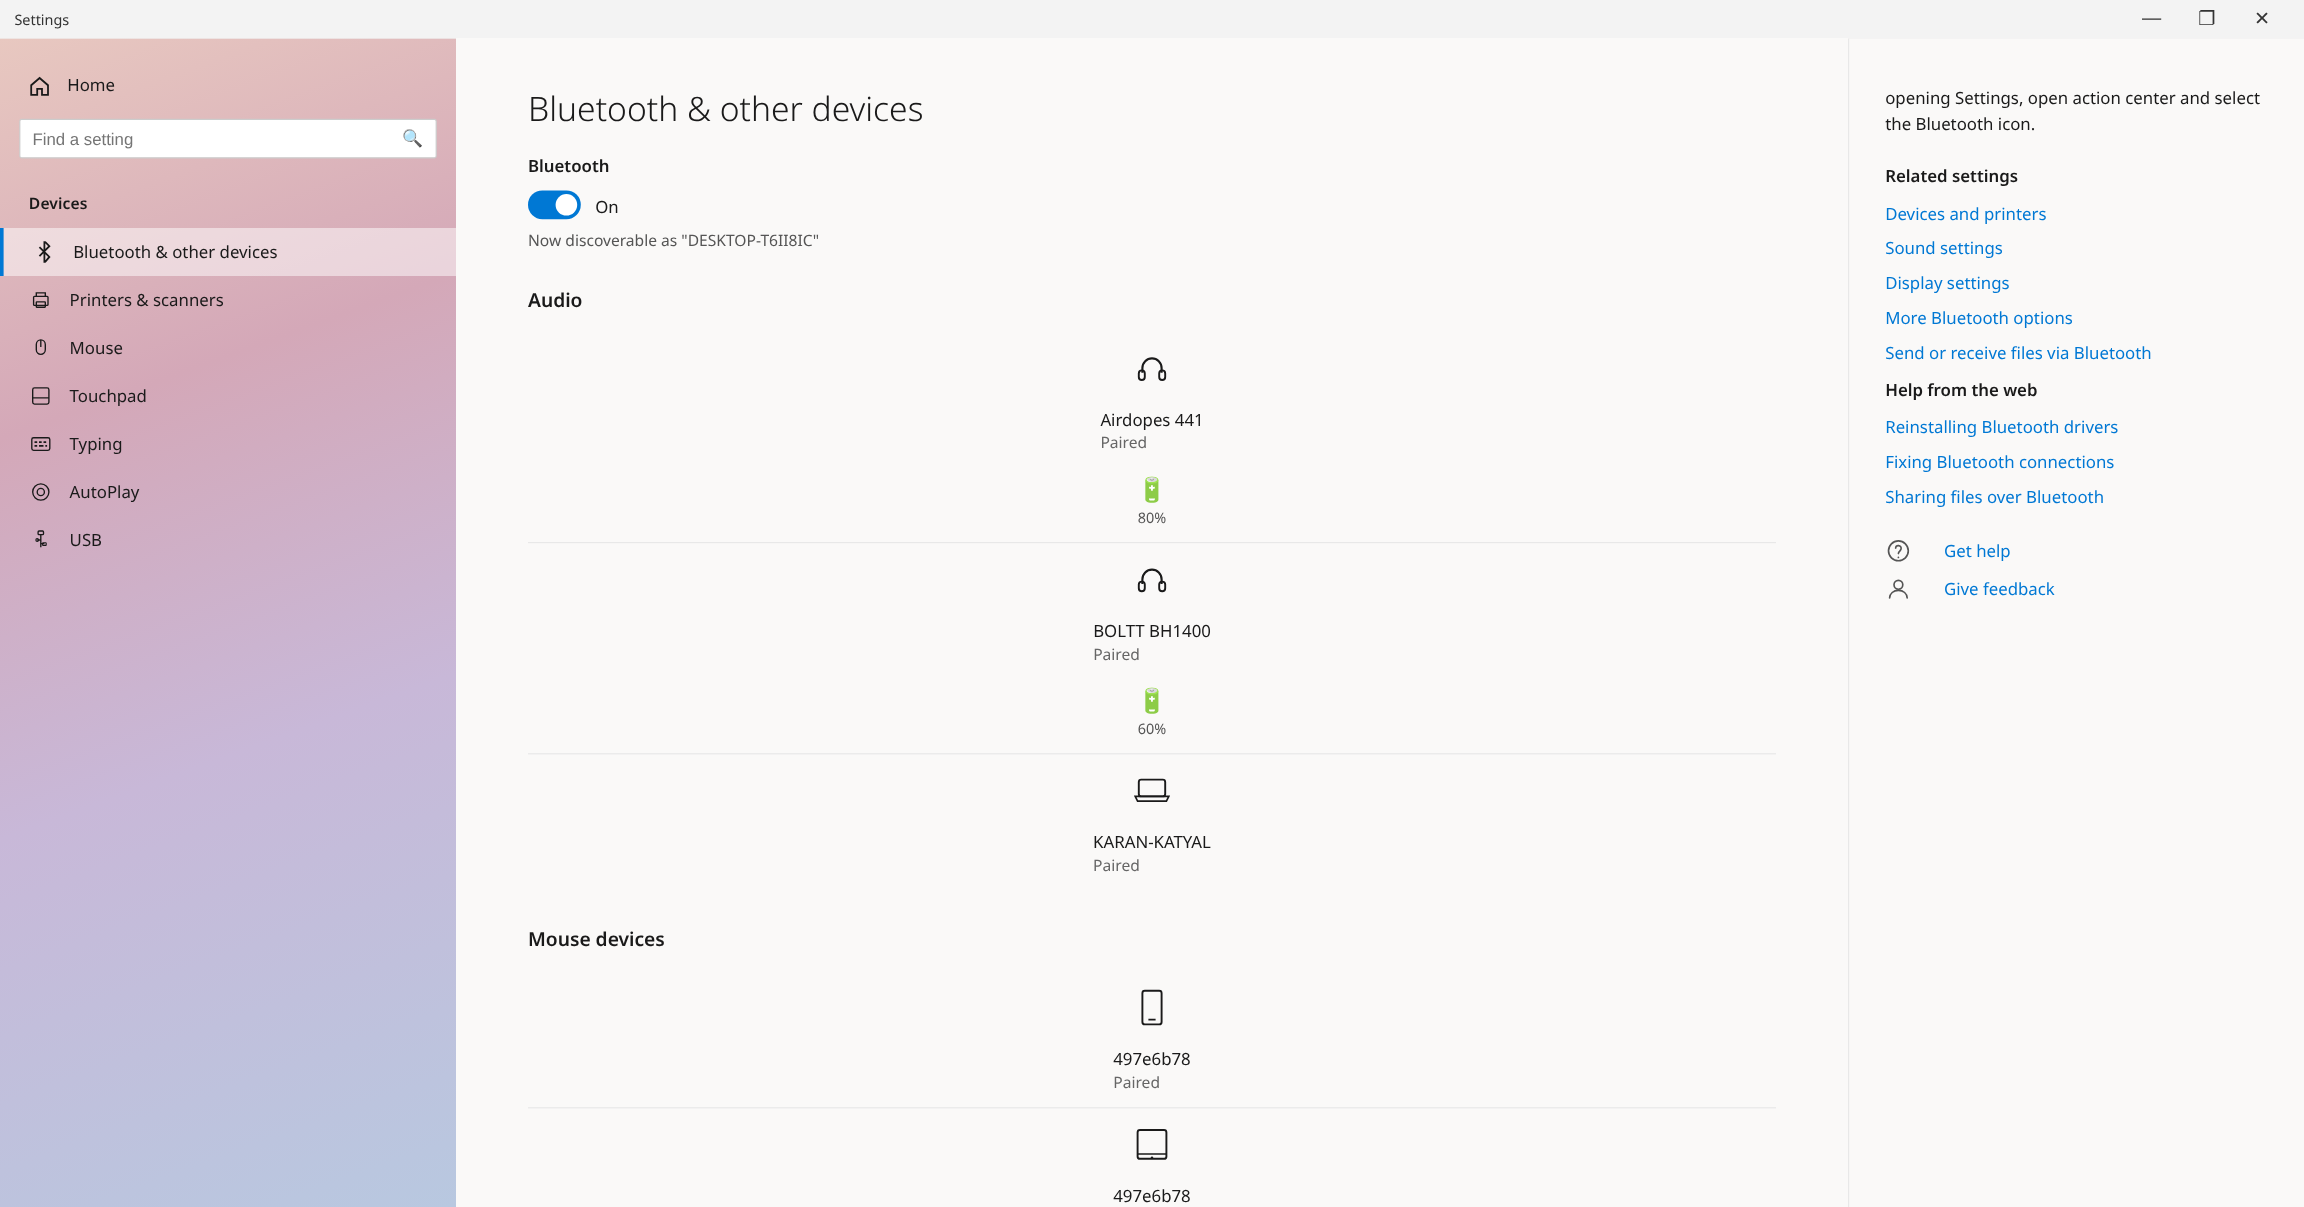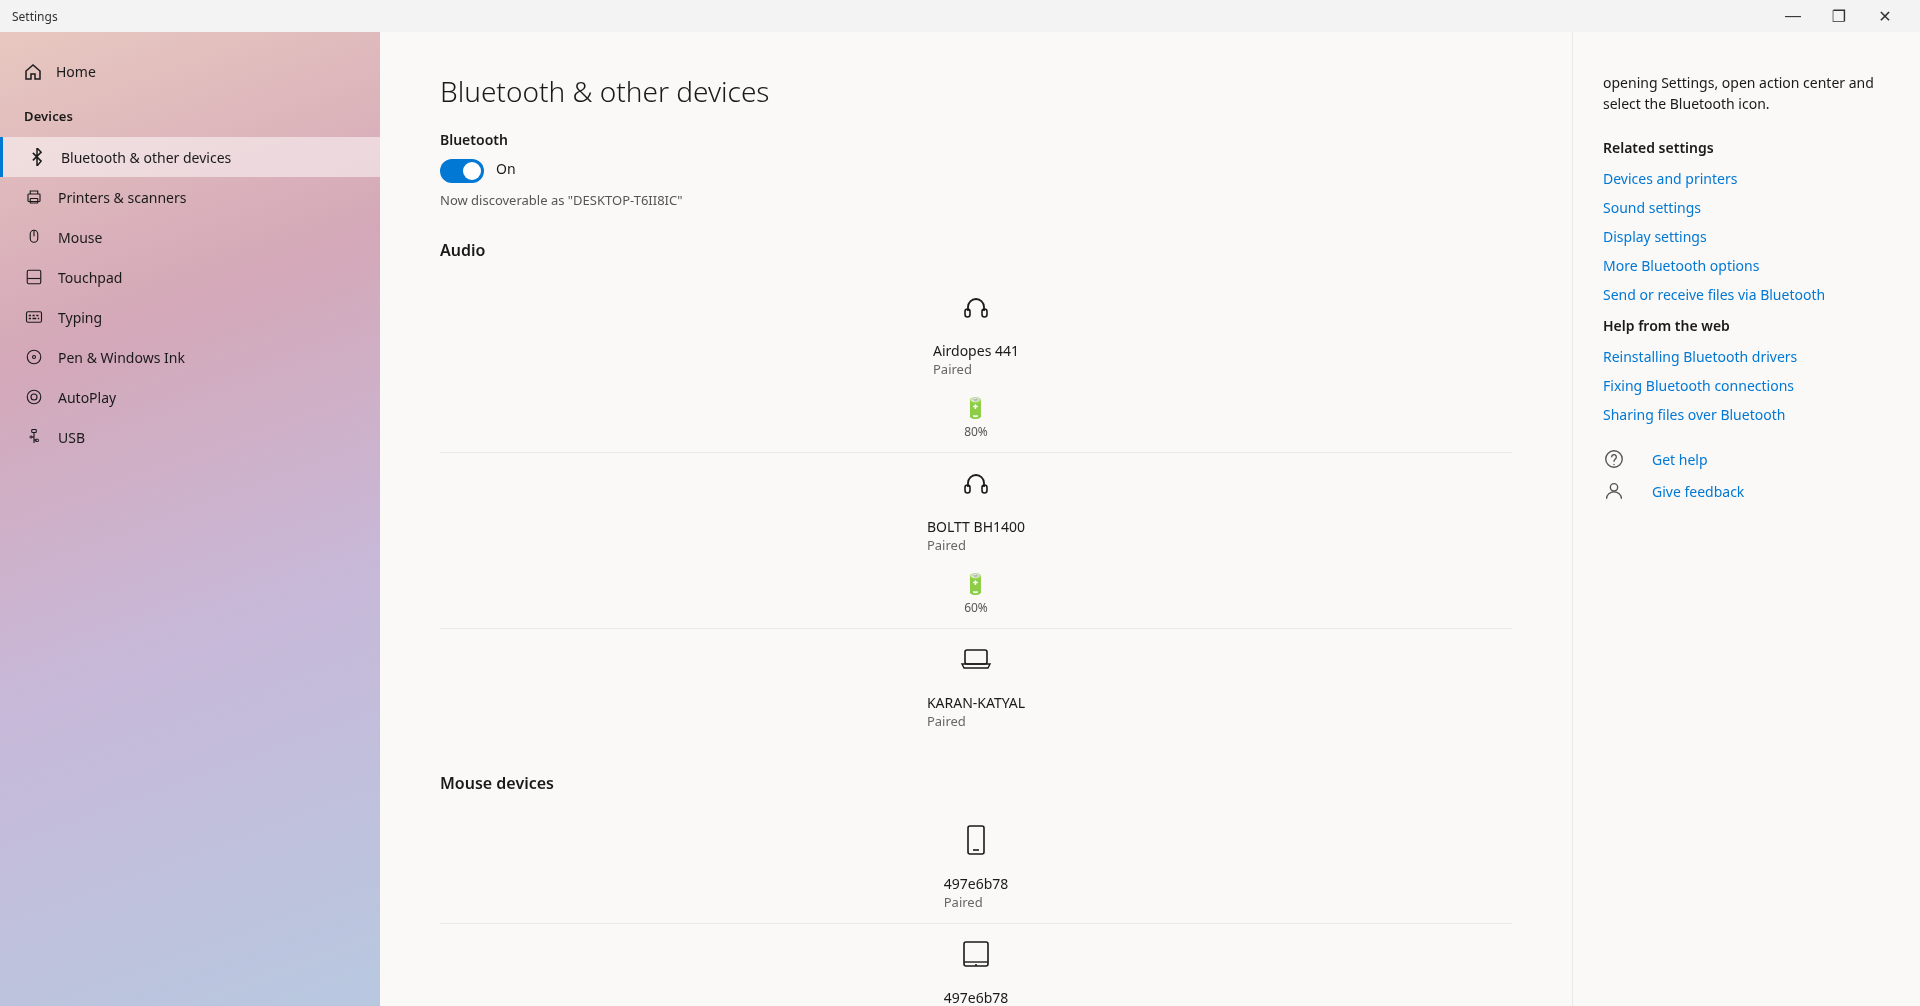--- a/index.html
+++ b/index.html
@@ -141,21 +141,21 @@
 
     .page-title {
       font-size: 28px;
       font-weight: 300;
       color: #1a1a1a;
       margin-bottom: 20px;
     }
 
     .toggle-row {
       display: flex;
-      align-items: flex-start;
+      align-items: flex-end;
       gap: 12px;
       margin-bottom: 8px;
     }
 
     
     .toggle-switch {
       width: 44px;
       height: 24px;
       background: #0078d4;
       border-radius: 12px;
@@ -236,21 +236,21 @@
     }
     .battery-pct {
       font-size: 12px;
       color: #555;
     }
 
     .section-gap { margin-top: 30px; }
 
     
     .right-panel {
-      width: 348px;
+      width: 380px;
       background: #faf9f8;
       flex-shrink: 0;
       padding: 40px 30px;
       border-left: 1px solid #e8e8e8;
       overflow-y: auto;
     }
 
     .context-text {
       font-size: 14px;
       color: #1a1a1a;
@@ -321,20 +321,24 @@
 
     <div class="home-item">
       <div class="nav-icon">
         <svg width="18" height="18" viewBox="0 0 18 18" fill="none">
           <path d="M9 2L2 8v8h5v-5h4v5h5V8L9 2z" stroke="#1a1a1a" stroke-width="1.5" fill="none"></path>
         </svg>
       </div>
       <span class="nav-label">Home</span>
     </div>
 
+    <div class="search-box">
+      <input type="text" placeholder="Find a setting" style="">
+      <span class="search-icon-svg">🔍</span>
+    </div>
 
     <div class="sidebar-section-title">Devices</div>
 
     <div class="nav-item active">
       <div class="nav-icon">
         <svg width="18" height="18" viewBox="0 0 24 24" fill="none">
           <path d="M6.5 6.5l11 11L12 24V0l5.5 5.5-11 11" stroke="#1a1a1a" stroke-width="2" fill="none"></path>
         </svg>
       </div>
       <span class="nav-label">Bluetooth &amp; other devices</span>
@@ -379,29 +383,20 @@
           <rect x="10" y="9" width="3" height="2" fill="#1a1a1a" rx="0.3"></rect>
           <rect x="15" y="9" width="3" height="2" fill="#1a1a1a" rx="0.3"></rect>
           <rect x="5" y="13" width="3" height="2" fill="#1a1a1a" rx="0.3"></rect>
           <rect x="10" y="13" width="5" height="2" fill="#1a1a1a" rx="0.3"></rect>
           <rect x="17" y="13" width="2" height="2" fill="#1a1a1a" rx="0.3"></rect>
         </svg>
       </div>
       <span class="nav-label">Typing</span>
     </div>
 
-    <div class="nav-item">
-      <div class="nav-icon">
-        <svg width="18" height="18" viewBox="0 0 24 24" fill="none">
-          <circle cx="12" cy="12" r="9" stroke="#1a1a1a" stroke-width="1.5"></circle>
-          <circle cx="12" cy="12" r="2" stroke="#1a1a1a" stroke-width="1.5"></circle>
-        </svg>
-      </div>
-      <span class="nav-label">Pen &amp; Windows Ink</span>
-    </div>
 
     <div class="nav-item">
       <div class="nav-icon">
         <svg width="18" height="18" viewBox="0 0 24 24" fill="none">
           <circle cx="12" cy="12" r="9" stroke="#1a1a1a" stroke-width="1.5"></circle>
           <circle cx="12" cy="12" r="4" stroke="#1a1a1a" stroke-width="1.5"></circle>
         </svg>
       </div>
       <span class="nav-label">AutoPlay</span>
     </div>

